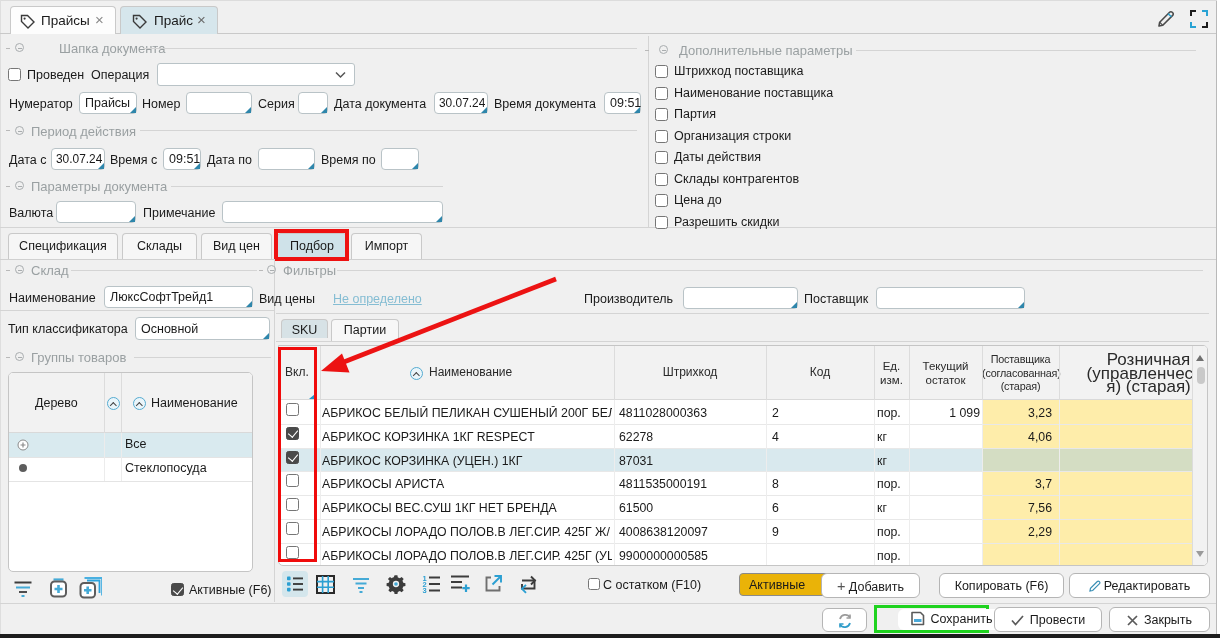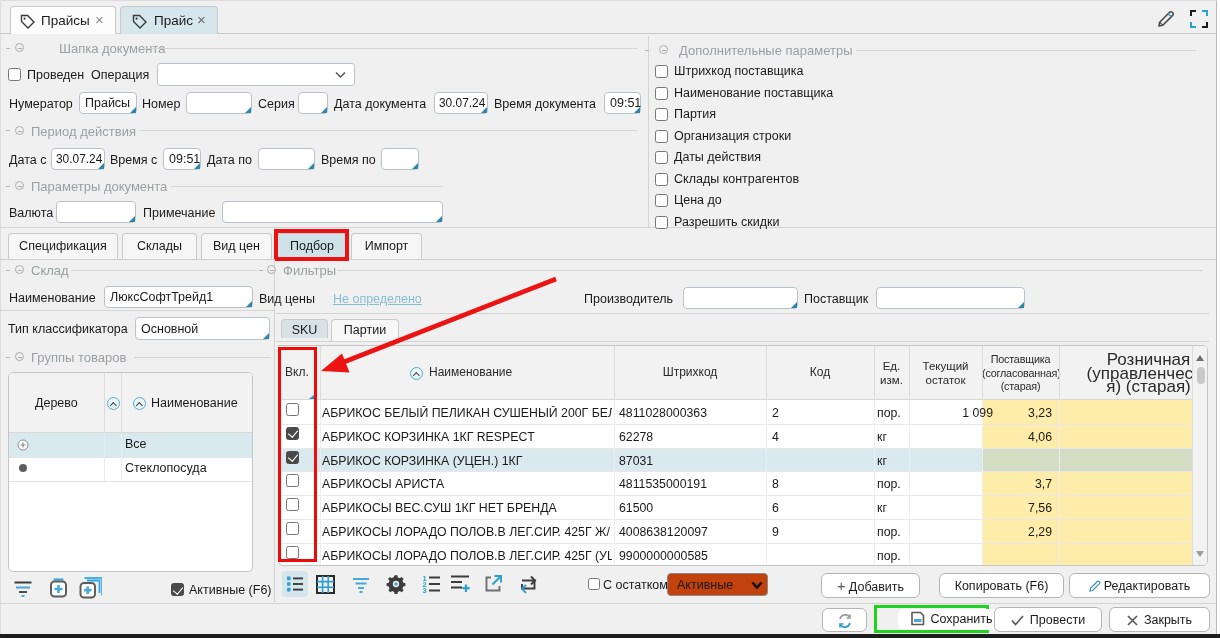--- a/index.html
+++ b/index.html
@@ -35,21 +35,21 @@
       border:1.2px solid #55abd1;background:#eaf5fa;box-sizing:border-box;}
   .sorticon:after{content:"";position:absolute;left:3.2px;top:4.8px;width:3.6px;height:3.6px;
       border:solid #444;border-width:1.5px 0 0 1.5px;transform:rotate(45deg);}
   .hdr{font-size:12px;color:#2a2a2a;line-height:13.5px;white-space:nowrap;}
   .mrow{position:absolute;left:0;width:913px;height:23.8px;font-size:12.3px;color:#1a1a1a;}
   .mrow span{position:absolute;}
   .mname{left:43px;top:6px;width:290px;overflow:hidden;white-space:nowrap;}
   .mbc{left:340px;top:6px;}
   .mcode{left:493px;top:6px;}
   .med{left:598px;top:6px;}
-  .most{left:352px;top:6px;width:349px;text-align:right;margin-left:13px;}
+  .most{left:352px;top:6px;width:349px;text-align:right;}
   .mpost{left:425px;top:6px;width:348px;text-align:right;}
 </style></head>
 <body>
 <div id="app">
 
 <div class="abs" style="left:1216px;top:0;width:4px;height:638px;background:#fff;"></div>
 <div class="vline" style="left:1216px;top:0;height:634px;background:#b9b9b9;"></div>
 <div class="hline" style="left:0;top:0;width:1217px;background:#dcdcdc;"></div>
 <div class="vline" style="left:0;top:0;height:634px;background:#dedede;"></div>
 <div class="abs" style="left:0;top:634px;width:1220px;height:4px;background:#1d1d1d;"></div>
@@ -462,21 +462,21 @@
     <path d="M10.5 2 L17 2 L17 8.5" fill="none" stroke="#2b9fd2" stroke-width="1.9"></path>
     <path d="M16.5 2.5 L8.5 10.5" stroke="#2b9fd2" stroke-width="1.9"></path>
   </svg>
   <svg class="abs" style="left:518px;top:575px;" width="20" height="19" viewBox="0 0 20 19">
     <path d="M4 5.5 L16.5 5.5 L16.5 13.5 L4 13.5 L4 9" fill="none" stroke="#3c3c3c" stroke-width="1.9"></path>
     <path d="M13 1.5 L17 5.5 L13 9.5" fill="none" stroke="#3c3c3c" stroke-width="1.9"></path>
     <path d="M8 9.8 L4 13.8 L8 17.8" fill="none" stroke="#2b9fd2" stroke-width="1.9"></path>
   </svg>
   <div class="cb" style="left:588px;top:578px;width:12px;height:12px;"></div>
   <div class="lbl" style="left:603px;top:578px;">С остатком (F10)</div>
-  <div class="abs" style="left:667px;top:572.5px;width:101px;height:23.5px;background:#c2410c;border:1px solid #8a8a8a;border-radius:4px;box-sizing:border-box;">
+  <div class="abs" style="left:739px;top:572.5px;width:101px;height:23.5px;background:#eab308;border:1px solid #8a8a8a;border-radius:4px;box-sizing:border-box;">
     <span class="lbl" style="left:9px;top:4px;">Активные</span>
     <svg class="abs" style="right:4px;top:7px;" width="12" height="9" viewBox="0 0 12 9">
           <path d="M1.5 1.5 L6 6.5 L10.5 1.5" fill="none" stroke="#111" stroke-width="2.6"></path>
         </svg>
   </div>
   <div class="btn" style="left:821px;top:573px;width:99px;height:25px;line-height:24px;"><span style="font-size:14.5px;color:#555;">+</span> Добавить</div>
   <div class="btn" style="left:939px;top:573px;width:125px;height:25px;line-height:24px;">Копировать (F6)</div>
   <div class="btn" style="left:1069px;top:573px;width:141px;height:25px;line-height:24px;white-space:nowrap;overflow:hidden;">
     <svg style="vertical-align:-2px;margin-right:3px;" width="12" height="12" viewBox="0 0 13 13">
           <path d="M1 12 L1.6 9 L9 1.6 A1.4 1.4 0 0 1 11 1.6 L11.4 2 A1.4 1.4 0 0 1 11.4 4 L4 11.4 L1 12 Z" fill="none" stroke="#3a8fb5" stroke-width="1.3"></path>

